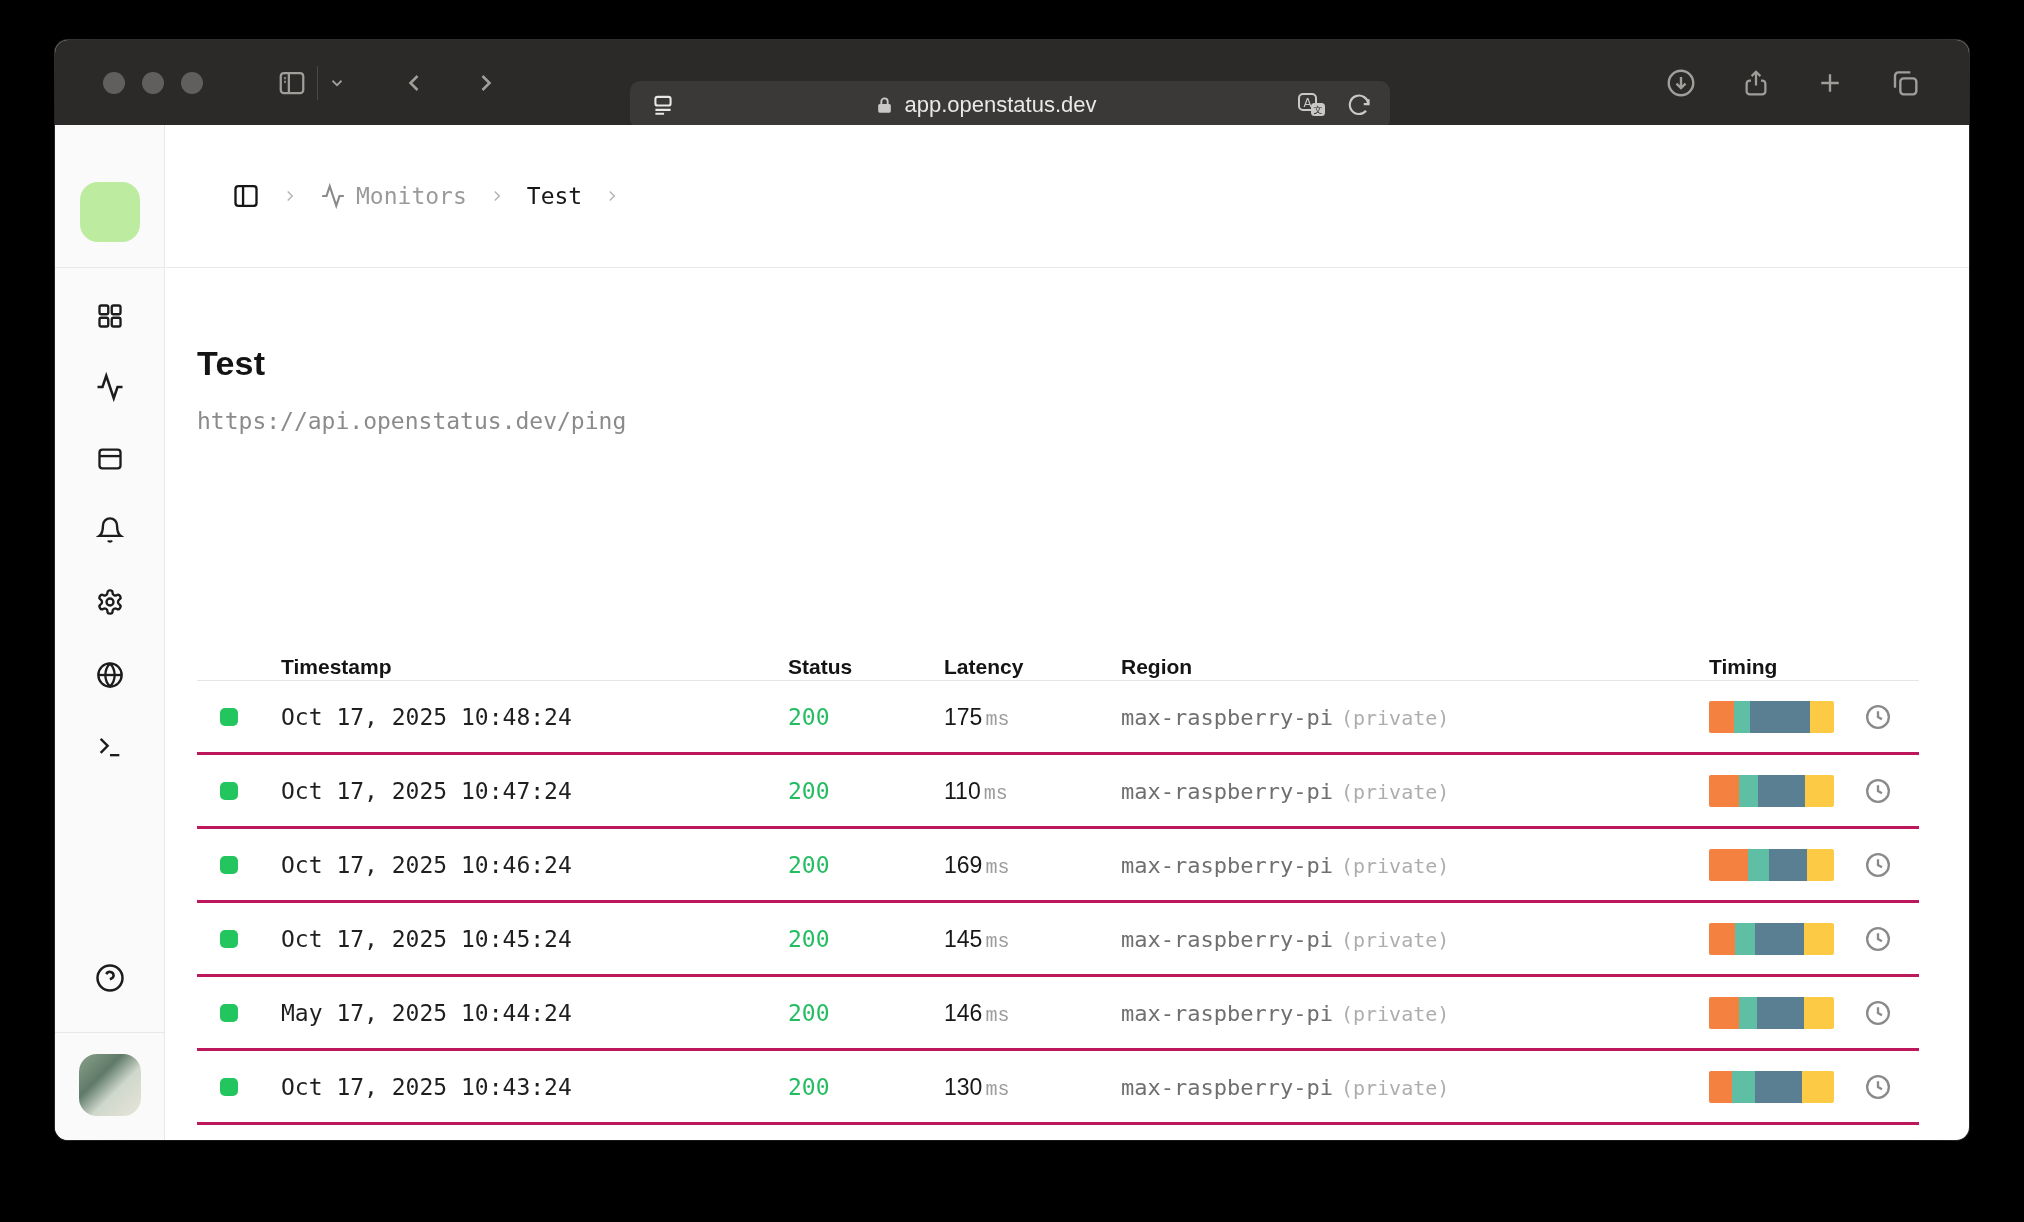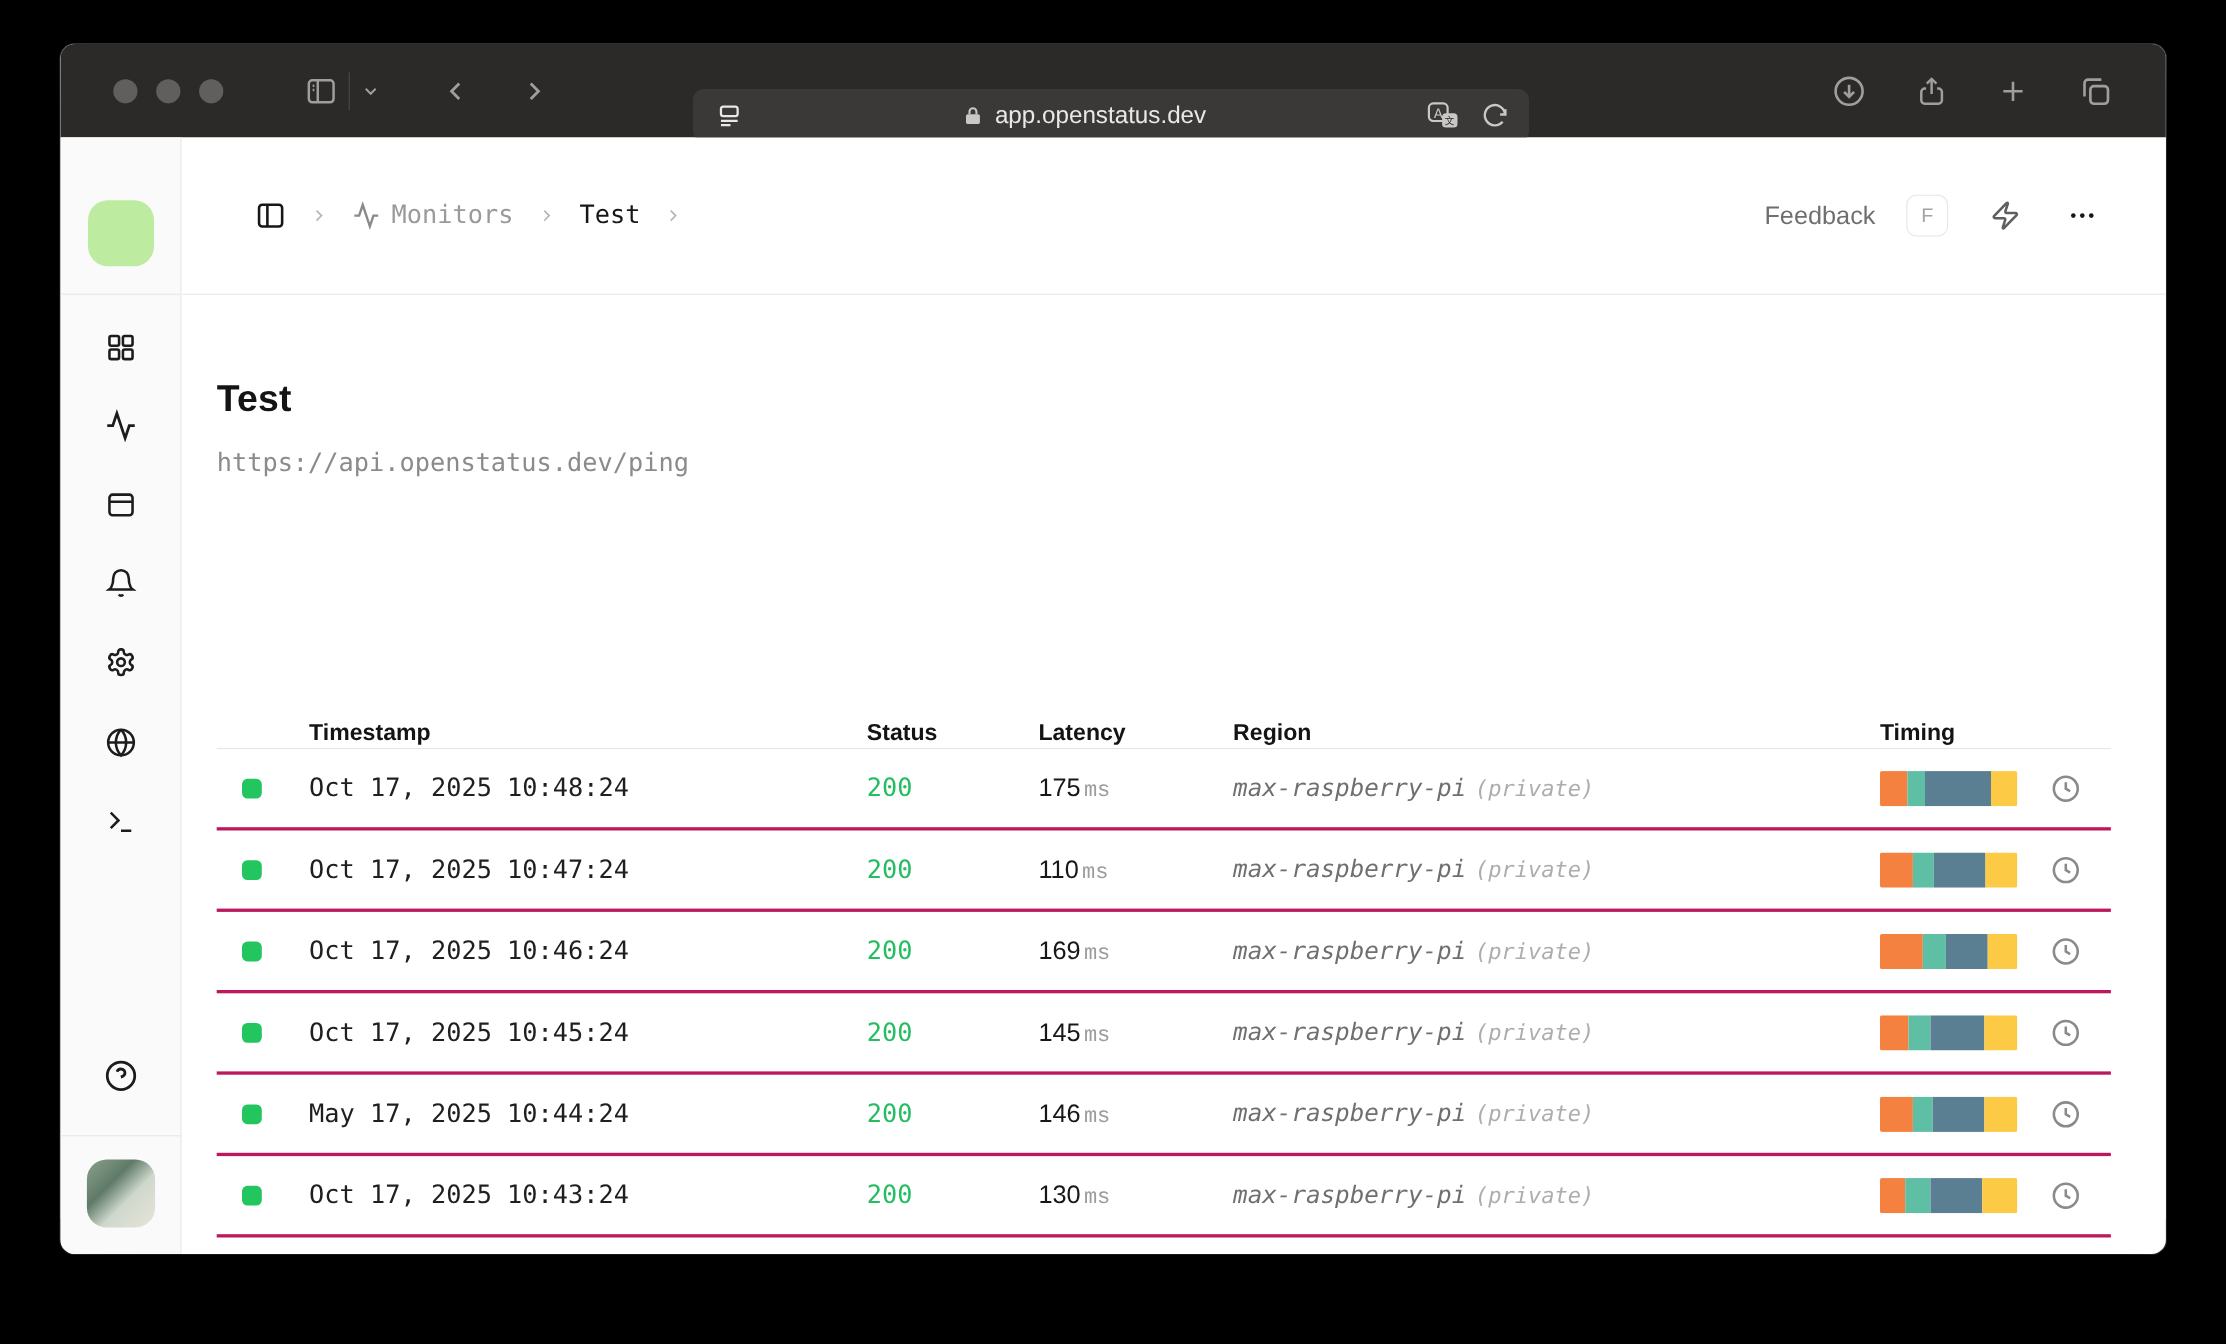--- a/index.html
+++ b/index.html
@@ -80,21 +80,21 @@
   #logtable { position:absolute; left:31px; top:337px; width:1722px; }
   .t-head { position:relative; height:76px; border-bottom:1px solid #e5e5e5; }
   .t-head span { position:absolute; top:50%; transform:translateY(-50%); font-size:21px; font-weight:600; color:#141414;margin-top:24px; }
   .t-row { position:relative; height:74px; border-bottom:3px solid #be185d; }
   .cell { position:absolute; top:50%; transform:translateY(-50%); }
   .c-dot { left:23px; width:18px; height:18px; border-radius:5px; }
   .c-ts { left:84px; font-size:23px; color:#1f1f1f; }
   .c-status { left:591px; font-size:23px; }
   .c-latency { left:747px; font-size:23px; font-weight:500; color:#171717; }
   .c-latency .unit { font-family:Liberation Mono, monospace; font-weight:400; font-size:20px; color:#9c9c9c; margin-left:3px; }
-  .c-region { left:924px; font-size:22px; color:#6f6f6f;font-style:italic; }
+  .c-region { left:924px; font-size:22px; color:#6f6f6f; }
   .c-region .note { font-size:20px; color:#adadad; margin-left:8px; }
   .c-timing { left:1512px; width:125px; height:32px; display:flex; overflow:hidden; border-radius:2px; }
   .c-timing i { display:block; height:100%; }
   .c-clock { left:1667px; color:#8a8a8a; display:flex; }
   #table-tail { height:14px; }
 
   svg { display:block; }
 </style>
 </head>
 <body>
@@ -276,36 +276,20 @@
           </span>
           <span class="crumb-sep">
             <svg width="18" height="18" viewBox="0 0 24 24" fill="none" stroke="currentColor" stroke-width="2">
                 <path d="M9 18l6-6-6-6"></path>
               </svg>
           </span>
           <span class="crumb-current mono">Test</span>
           <span class="crumb-sep">
             <svg width="18" height="18" viewBox="0 0 24 24" fill="none" stroke="currentColor" stroke-width="2">
                 <path d="M9 18l6-6-6-6"></path>
-              </svg>
-          </span>
-        </div>
-        <div class="header-right">
-          <span class="feedback">Feedback</span>
-          <span class="kbd">F</span>
-          <span class="chrome-ic" style="color:#5f5f5f; margin-left:10px">
-            <svg width="28" height="28" viewBox="0 0 24 24" fill="none" stroke="currentColor" stroke-width="2">
-                <path d="M4 14a1 1 0 0 1-.78-1.63l9.9-10.2a.5.5 0 0 1 .86.46l-1.92 6.02A1 1 0 0 0 13 10h7a1 1 0 0 1 .78 1.63l-9.9 10.2a.5.5 0 0 1-.86-.46l1.92-6.02A1 1 0 0 0 11 14z"></path>
-              </svg>
-          </span>
-          <span class="chrome-ic" style="color:#171717; margin-left:14px">
-            <svg width="28" height="28" viewBox="0 0 24 24" fill="currentColor">
-                <circle cx="5" cy="12" r="1.8"></circle>
-                <circle cx="12" cy="12" r="1.8"></circle>
-                <circle cx="19" cy="12" r="1.8"></circle>
               </svg>
           </span>
         </div>
       </div>
 
       <div id="content">
         <div id="page-title">Test</div>
         <div id="endpoint" class="mono">https://api.openstatus.dev/ping</div>
 
 

